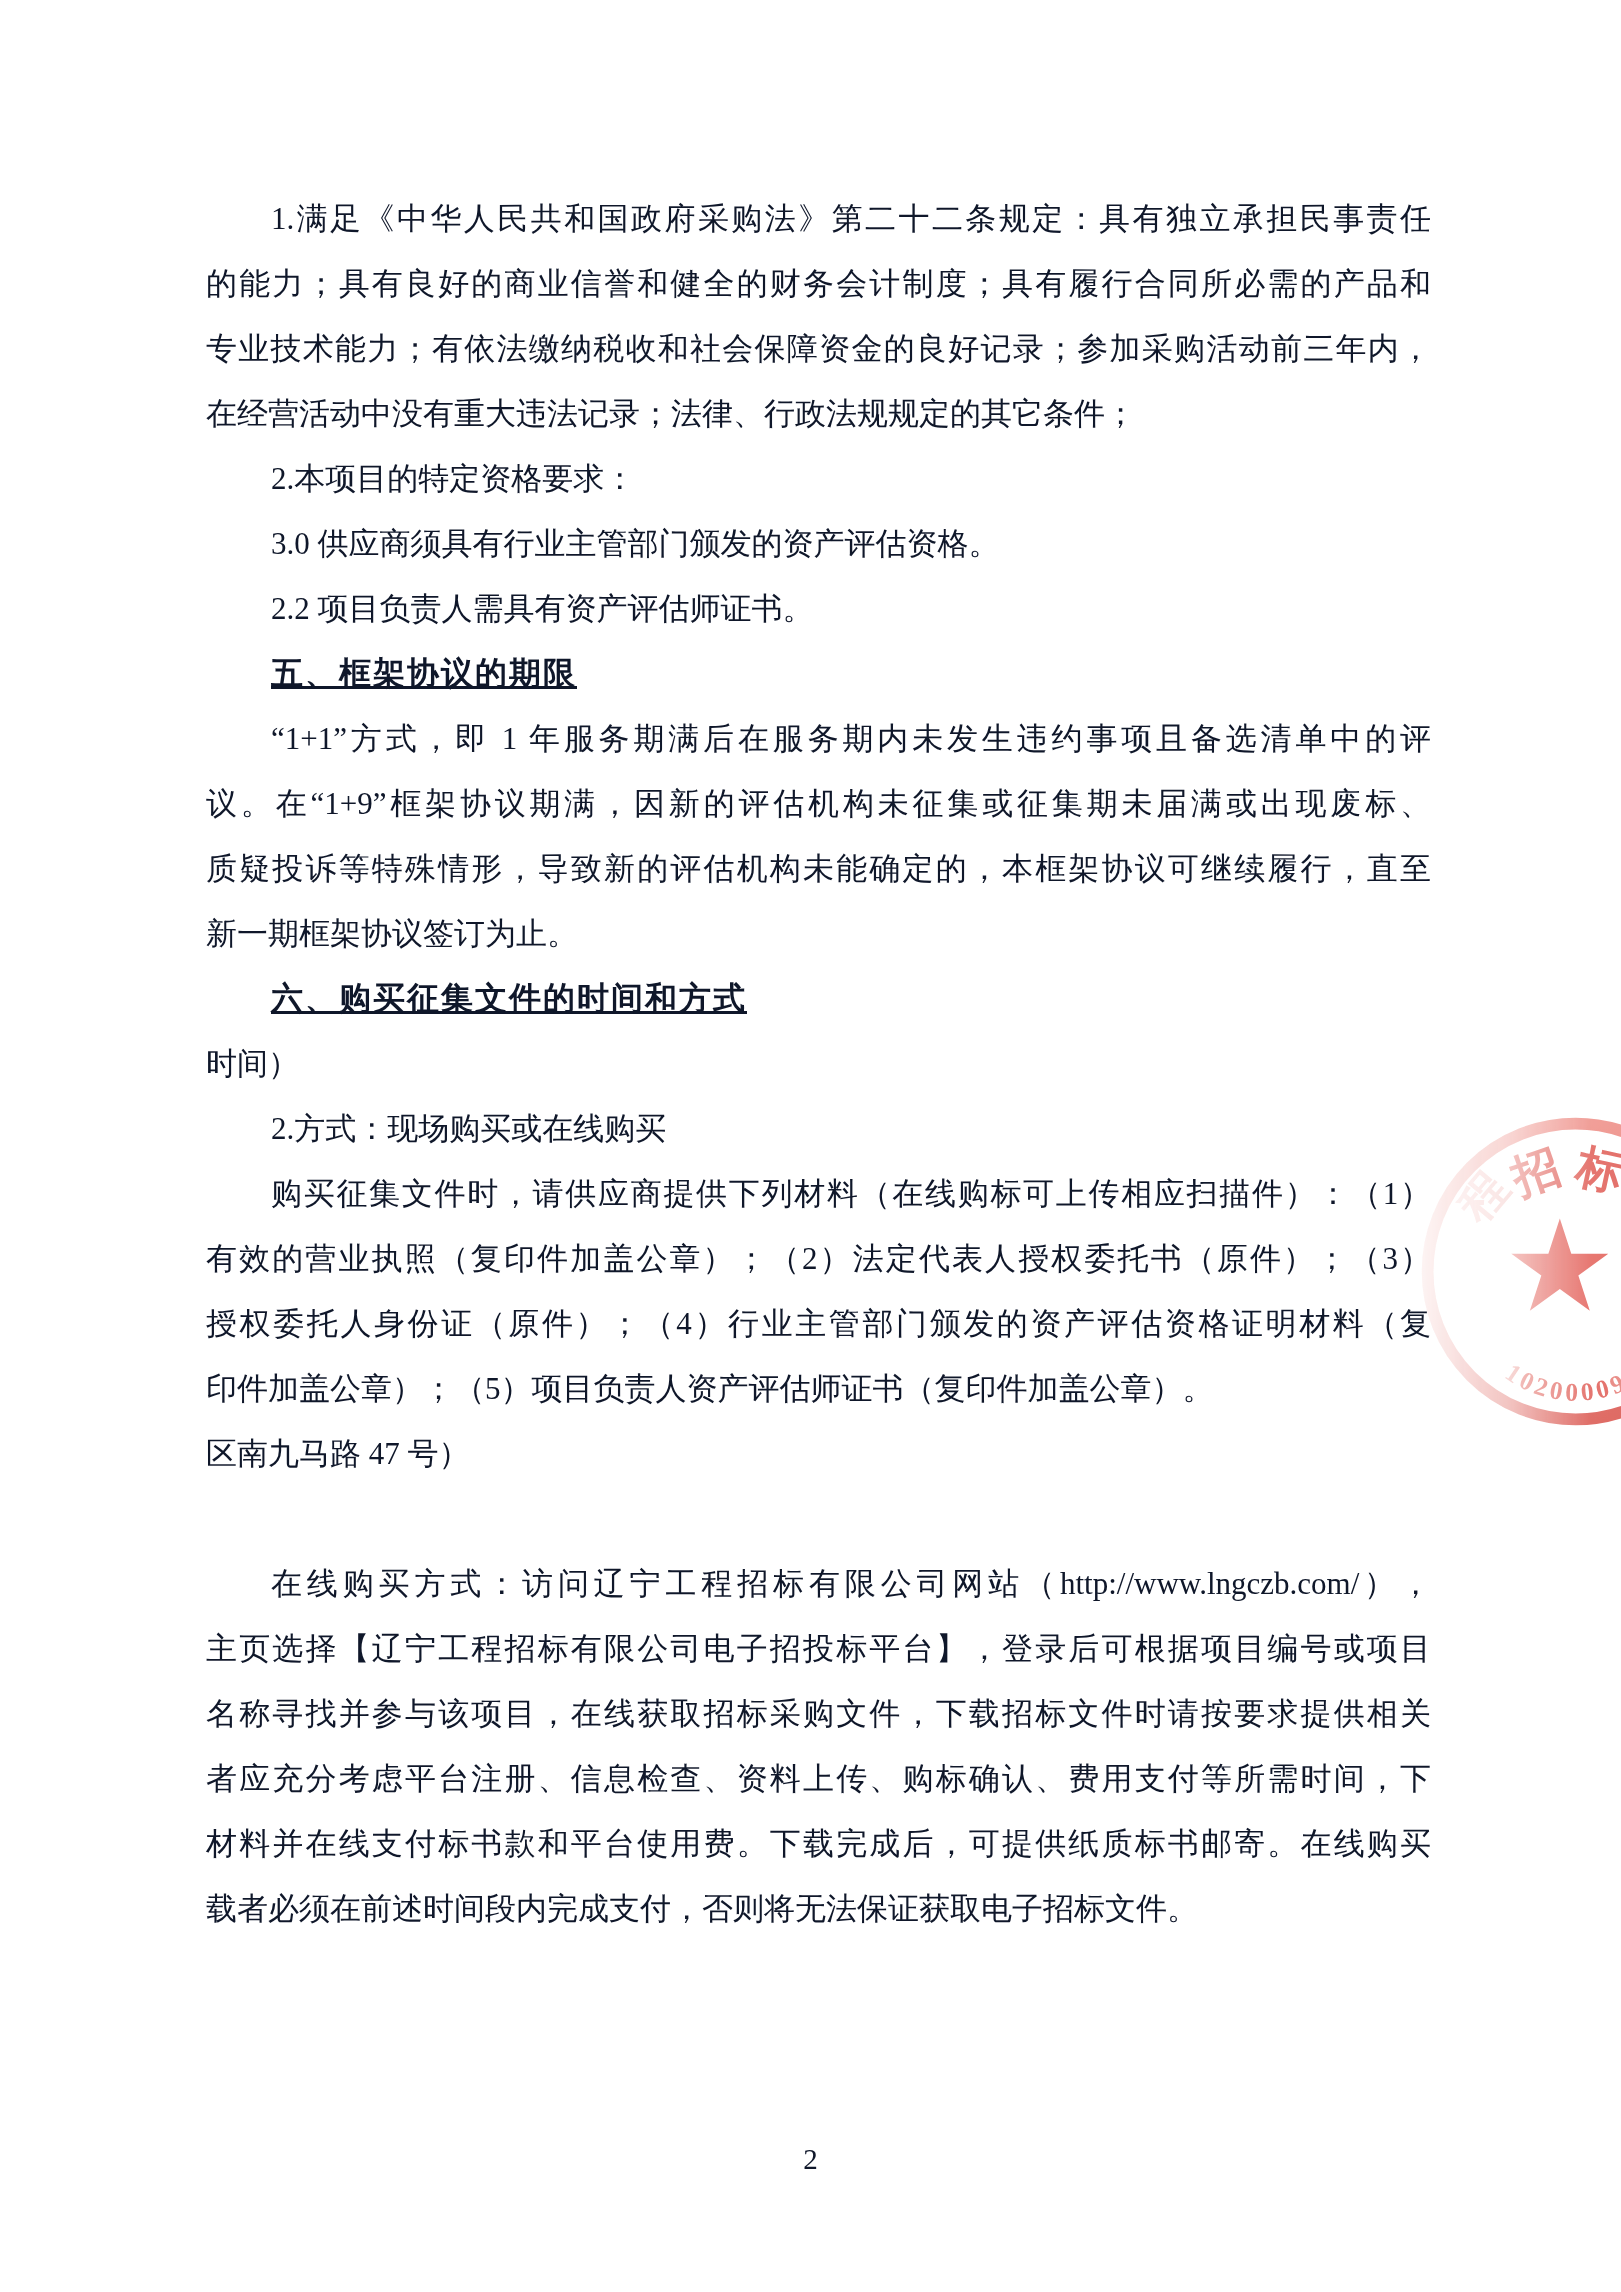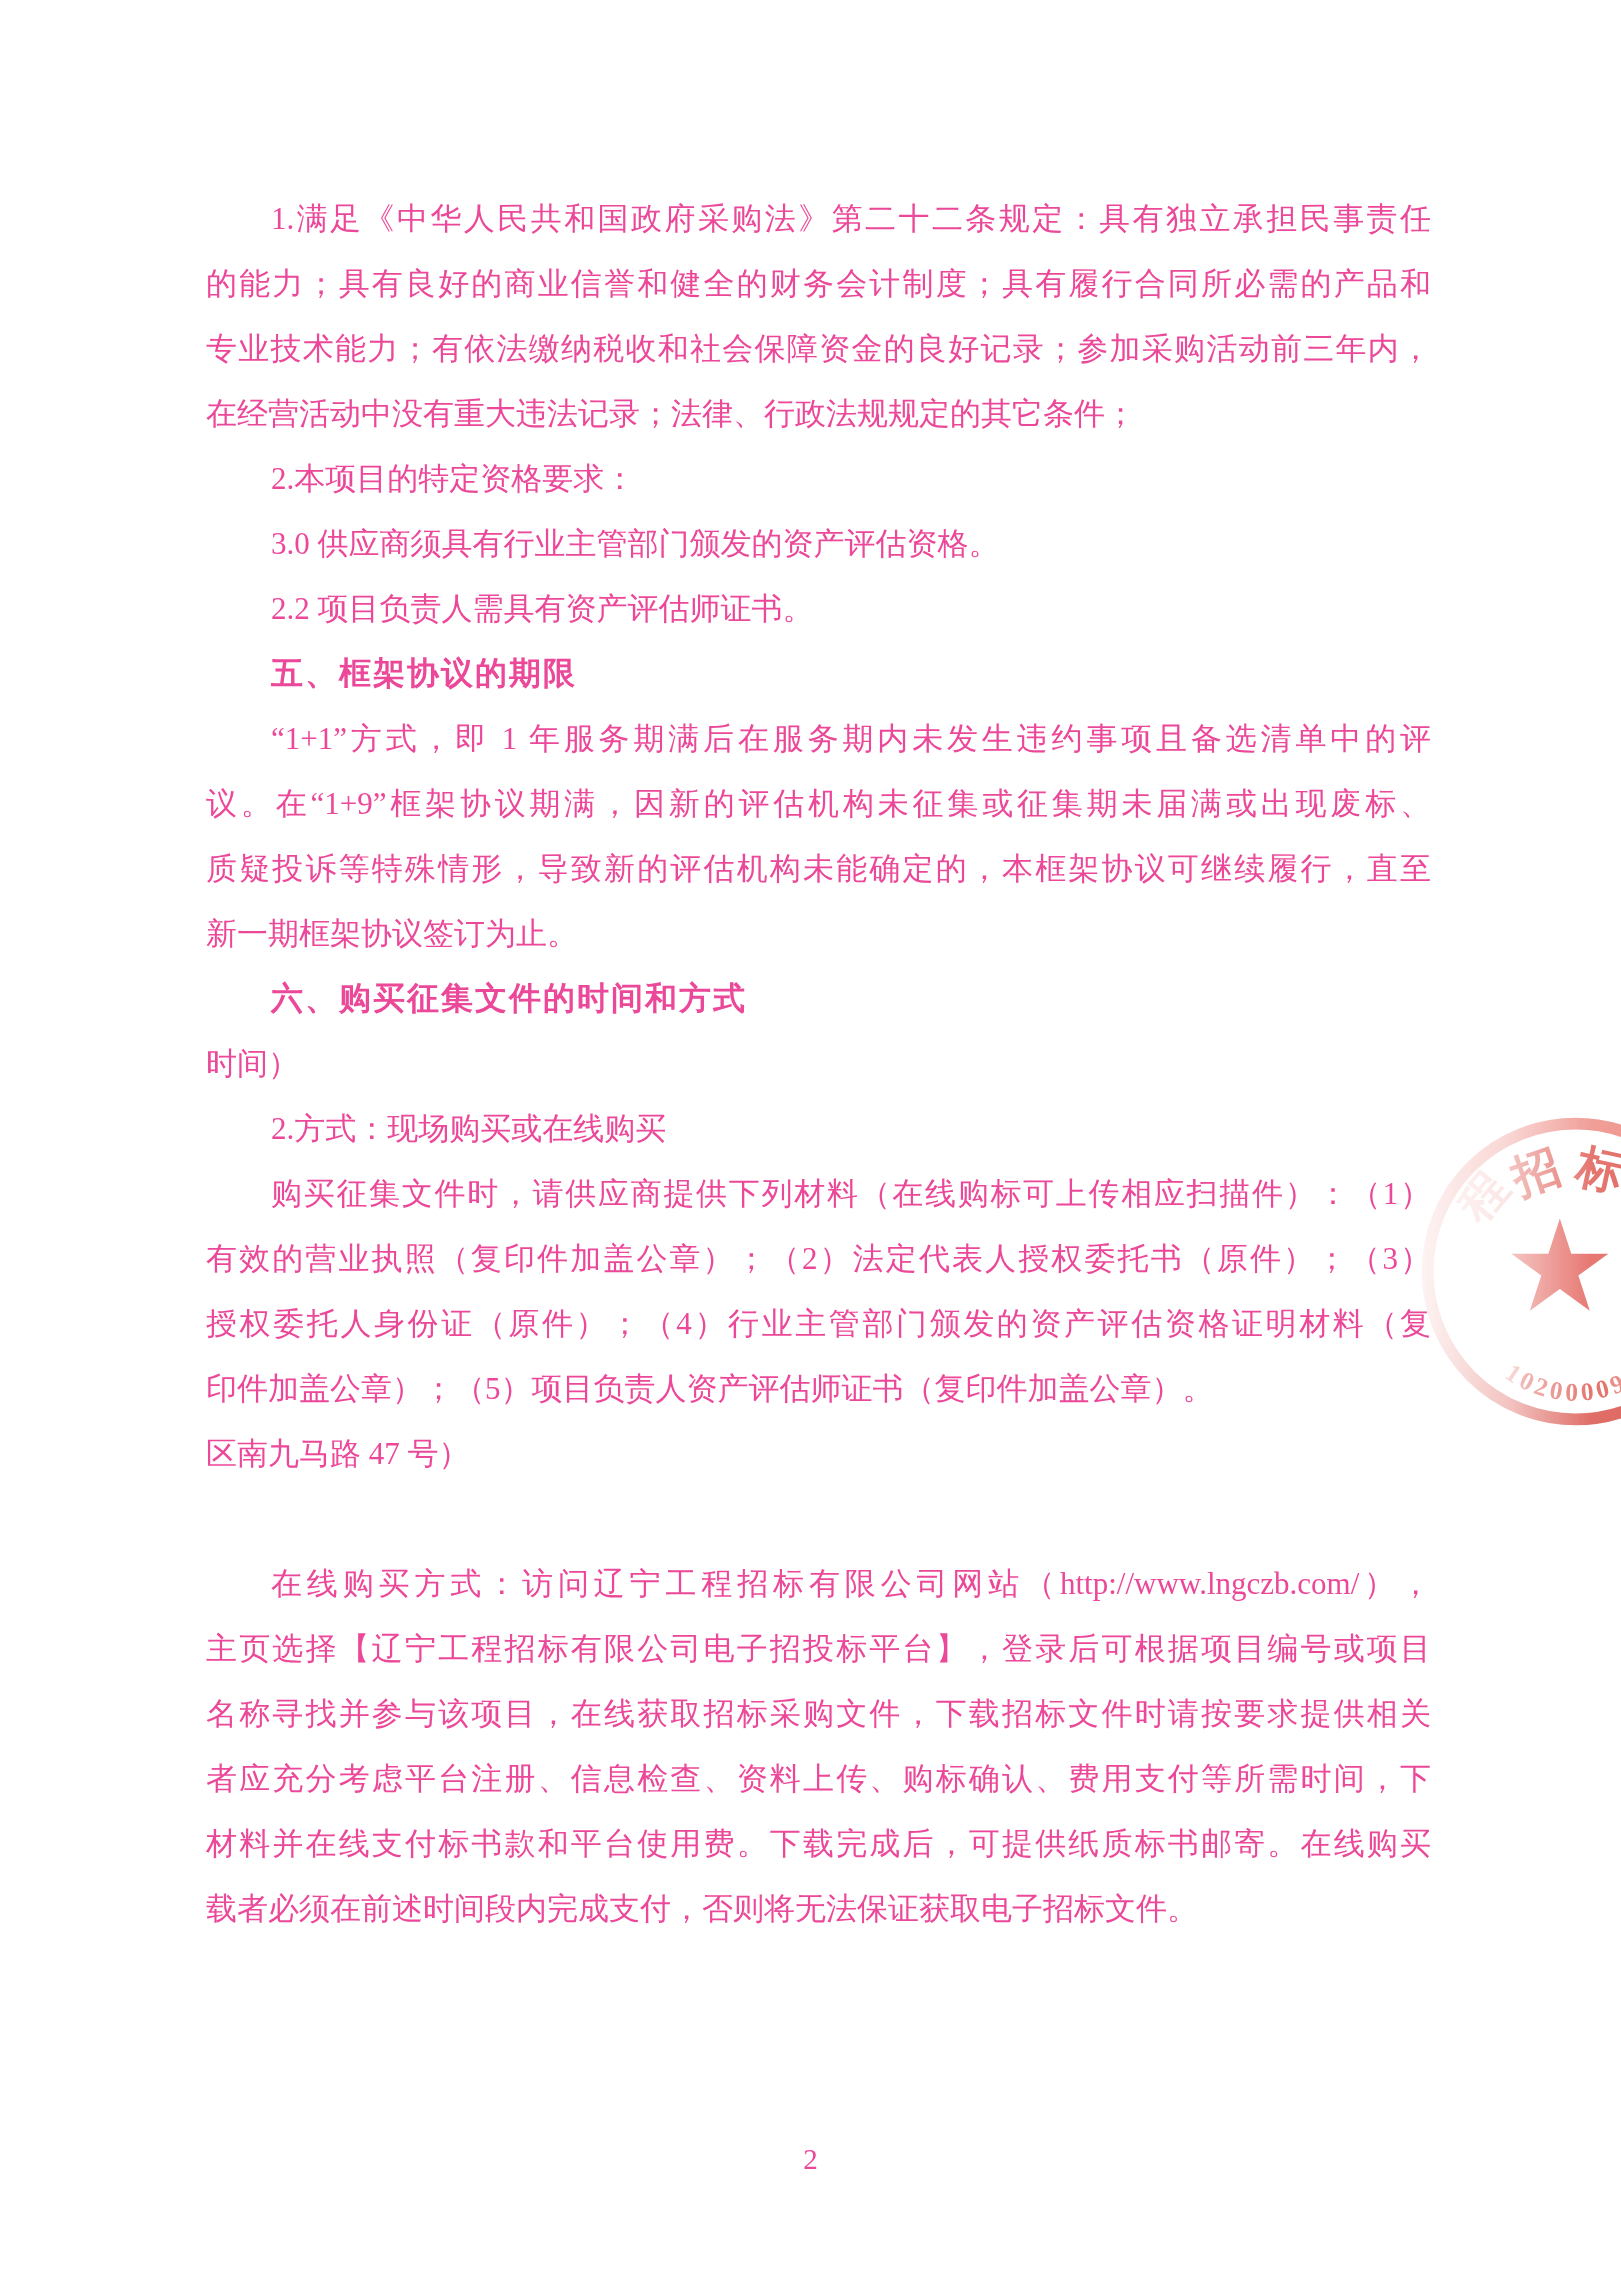--- a/index.html
+++ b/index.html
@@ -4,21 +4,21 @@
 <style>
   html, body { margin: 0; padding: 0; background: #888; }
   .page {
     position: relative;
     width: 1621px;
     height: 2293px;
     background: #ffffff;
     overflow: hidden;
     margin: 0 auto;
     font-family: "Liberation Serif", "DejaVu Serif", serif;
-    color: #ec4899;
+    color: #0f172a;
   }
   .content {
     position: absolute;
     left: 206px;
     top: 186px;
     width: 1225px;
   }
   .row {
     height: 65px;
     line-height: 65px;
@@ -26,20 +26,21 @@
     white-space: normal;
     overflow: visible;
   }
   .row.indent { text-indent: 65px; }
   .row.justify { text-align: justify; text-align-last: justify; }
   .row.heading {
     font-family: "Liberation Sans", "DejaVu Sans", sans-serif;
     font-weight: 700;
     font-size: 32px;
     letter-spacing: 2px;
+    text-decoration: underline;
   }
   .row.blank { height: 65px; }
   .page-number {
     position: absolute;
     left: 0;
     top: 2127px;
     width: 100%;
     height: 65px;
     line-height: 65px;
     text-align: center;

